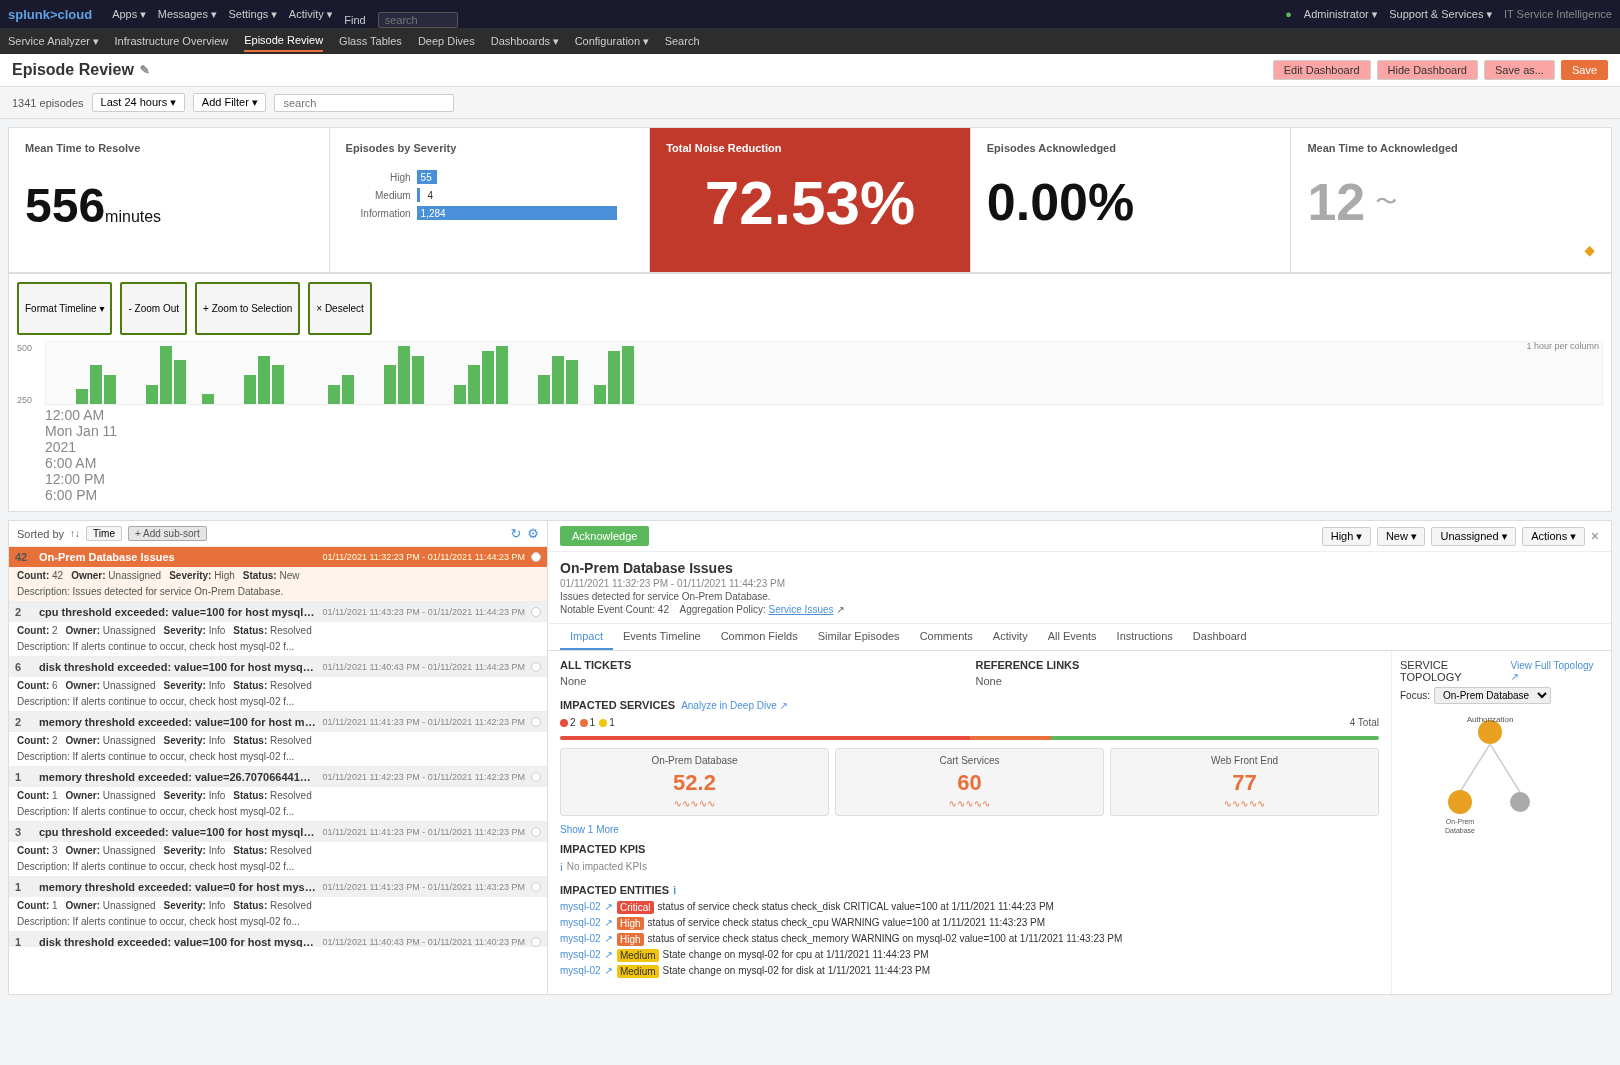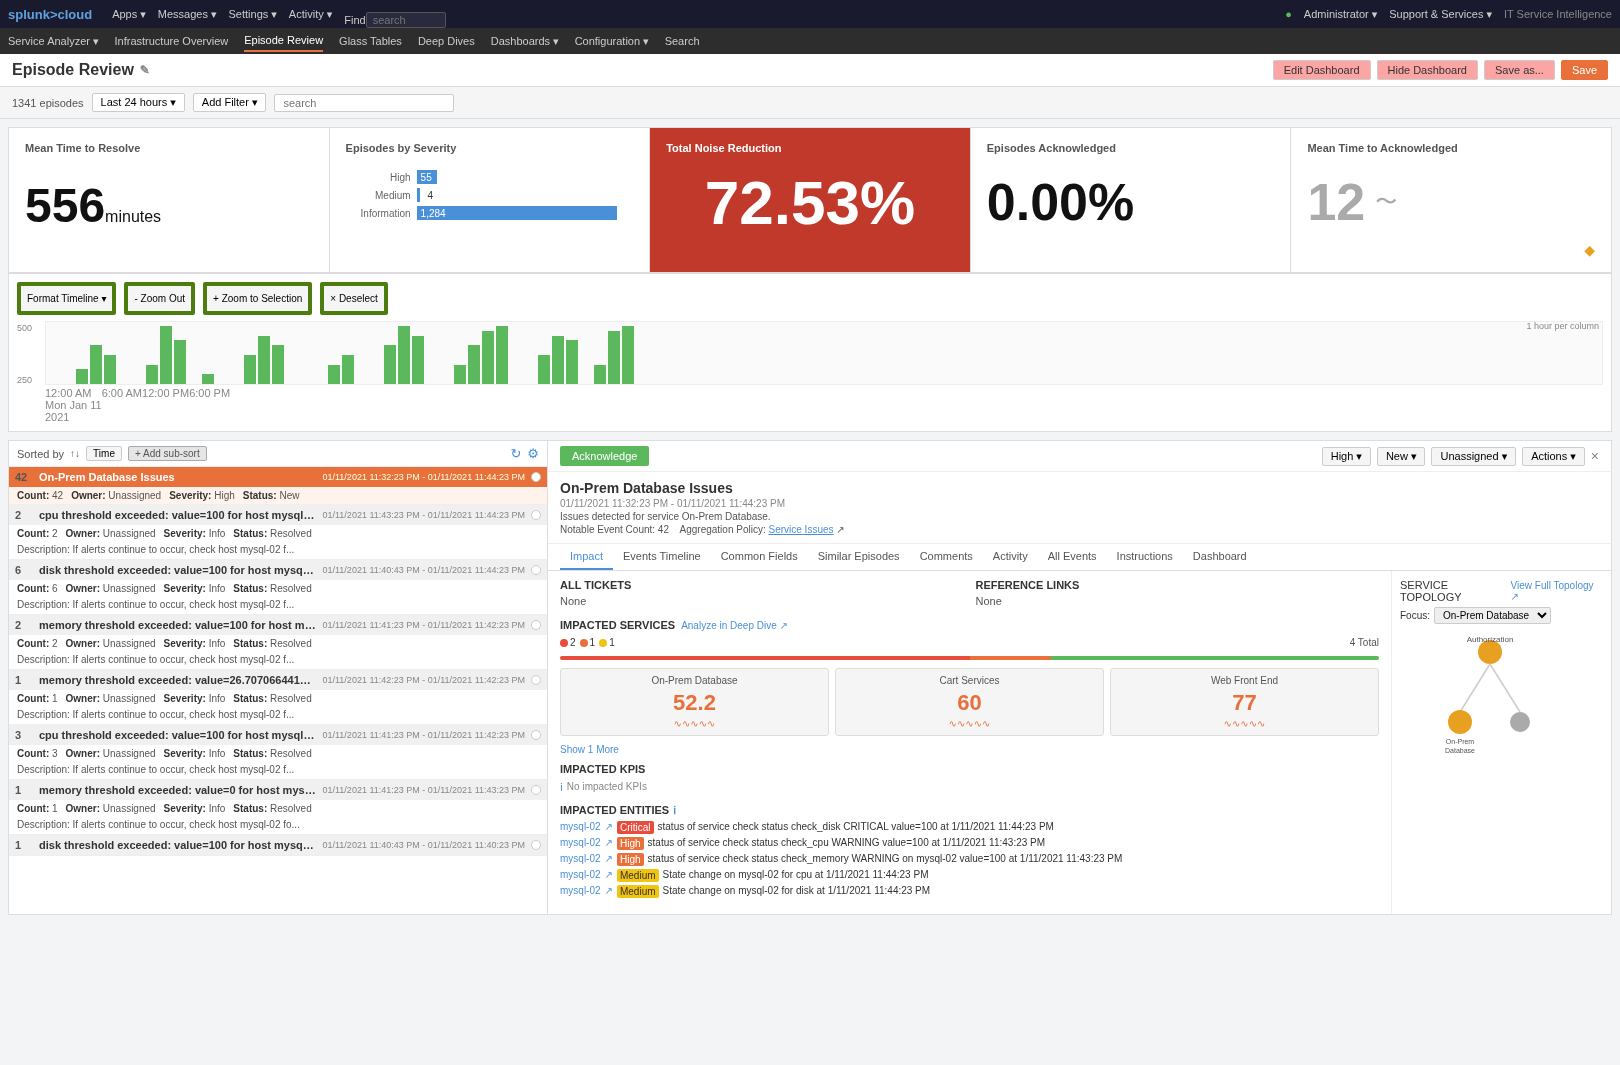--- a/index.html
+++ b/index.html
@@ -2,21 +2,21 @@
 <html><head>
   <meta charset="utf-8">
   <style>
     * { box-sizing: border-box; margin: 0; padding: 0; }
     body { font-family: Arial, sans-serif; font-size: 12px; background: #f2f4f5; color: #333; overflow-x: hidden; }
 
     
     .top-nav { background: #1a1a2e; color: #ccc; display: flex; align-items: center; height: 28px; padding: 0 8px; gap: 12px; }
     .top-nav .logo { color: #60a0e0; font-weight: bold; font-size: 13px; margin-right: 8px; }
     .top-nav .nav-item { font-size: 11px; cursor: pointer; color: #ccc; }
-    .top-nav .find-box { display: flex; align-items: center; gap: 0; margin-top: 11px; }
+    .top-nav .find-box { display: flex; align-items: center; gap: 12px; margin-top: 11px; }
     .top-nav .find-box input { background: #2a2a3e; border: 1px solid #555; color: #ccc; font-size: 11px; padding: 1px 6px; width: 80px; border-radius: 2px; }
     .top-nav .right-nav { margin-left: auto; display: flex; align-items: center; gap: 12px; font-size: 11px; }
 
     
     .sec-nav { background: #2d2d2d; color: #ccc; display: flex; align-items: center; height: 26px; padding: 4px 8px; gap: 16px; font-size: 11px; }
     .sec-nav .nav-item { cursor: pointer; color: #ccc; padding: 4px 0; }
     .sec-nav .nav-item.active { color: #fff; border-bottom: 2px solid #e8703a; }
 
     
     .page-header { background: #fff; border-bottom: 1px solid #ddd; padding: 6px 12px; display: flex; align-items: center; justify-content: space-between; }
@@ -45,21 +45,21 @@
     .bar-row { display: flex; align-items: center; gap: 6px; margin-bottom: 4px; font-size: 10px; }
     .bar-label { width: 65px; text-align: right; color: #666; }
     .bar-fill { background: #4a90d9; height: 14px; display: flex; align-items: center; padding-left: 4px; color: #fff; font-size: 10px; }
     .bar-fill.high { background: #4a90d9; width: 20px; }
     .bar-fill.medium { background: #4a90d9; width: 3px; }
     .bar-fill.info { background: #4a90d9; width: 200px; }
 
     
     .timeline-section { background: #fff; margin: 0 8px 8px 8px; border: 1px solid #ddd; padding: 8px; }
     .timeline-controls { display: flex; align-items: center; gap: 8px; font-size: 11px; margin-bottom: 6px; }
-    .timeline-ctrl-btn { font-size: 10px; padding: 7px 6px; border: 4px solid #4d7c0f; border-radius: 2px; cursor: pointer; background: #f5f5f5; }
+    .timeline-ctrl-btn { font-size: 10px; padding: 19px 6px; border: 2px solid #4d7c0f; border-radius: 2px; cursor: pointer; background: #f5f5f5; }
 
     
     .main-split { display: flex; margin: 0 8px; gap: 0; height: auto; }
     .left-panel { width: 540px; flex-shrink: 0; border: 1px solid #ddd; background: #fff; }
     .right-panel { flex: 1; border: 1px solid #ddd; border-left: none; background: #fff; overflow: hidden; }
 
     
     .left-toolbar { display: flex; align-items: center; gap: 6px; padding: 5px 8px; border-bottom: 1px solid #eee; font-size: 11px; }
     .sort-label { color: #555; }
     .sort-btn { font-size: 10px; padding: 1px 6px; border: 1px solid #ccc; border-radius: 2px; background: #f5f5f5; cursor: pointer; }
@@ -322,21 +322,21 @@
           <div style="background: rgb(92, 184, 92); width: 12px; height: 48px; flex-shrink: 0;"></div>
           <div style="background: rgb(92, 184, 92); width: 12px; height: 44px; flex-shrink: 0;"></div>
           <div style="background: transparent; width: 12px; height: 0px; flex-shrink: 0;"></div>
           <div style="background: rgb(92, 184, 92); width: 12px; height: 19px; flex-shrink: 0;"></div>
           <div style="background: rgb(92, 184, 92); width: 12px; height: 53px; flex-shrink: 0;"></div>
           <div style="background: rgb(92, 184, 92); width: 12px; height: 58px; flex-shrink: 0;"></div>
           <div style="background: transparent; width: 12px; height: 0px; flex-shrink: 0;"></div>
           <div style="background: transparent; width: 12px; height: 0px; flex-shrink: 0;"></div>
         </div>
     </div>
-    <div style="display:flex;font-size:11px;color:#888;padding:2px 28px 0 28px;">
+    <div style="display:flex;font-size:14px;color:#888;padding:2px 28px 0 28px;flex-direction:column;">
       <span>12:00 AM<br>Mon Jan 11<br>2021</span>
       <span>6:00 AM</span>
       <span>12:00 PM</span>
       <span>6:00 PM</span>
     </div>
   </div>
 </div>
 
 <div class="main-split">
 
@@ -359,20 +359,21 @@
       <span class="ep-title">On-Prem Database Issues</span>
       <span class="ep-time">01/11/2021 11:32:23 PM - 01/11/2021 11:44:23 PM</span>
       <div class="ep-status-dot"></div>
     </div>
     <div class="ep-detail">
       <span><span class="key">Count:</span> 42</span>
       <span><span class="key">Owner:</span> Unassigned</span>
       <span><span class="key">Severity:</span> High</span>
       <span><span class="key">Status:</span> New</span>
     </div>
+    <div class="ep-desc"><span class="key">Description:</span> Issues detected for service On-Prem Database.</div>
   </div>
         <div class="episode-row">
     <div class="ep-header">
       <span class="ep-num">2</span>
       <span class="ep-title">cpu threshold exceeded: value=100 for host mysql-02 greater than threshold</span>
       <span class="ep-time">01/11/2021 11:43:23 PM - 01/11/2021 11:44:23 PM</span>
       <div class="ep-status-dot"></div>
     </div>
     <div class="ep-detail">
       <span><span class="key">Count:</span> 2</span>

